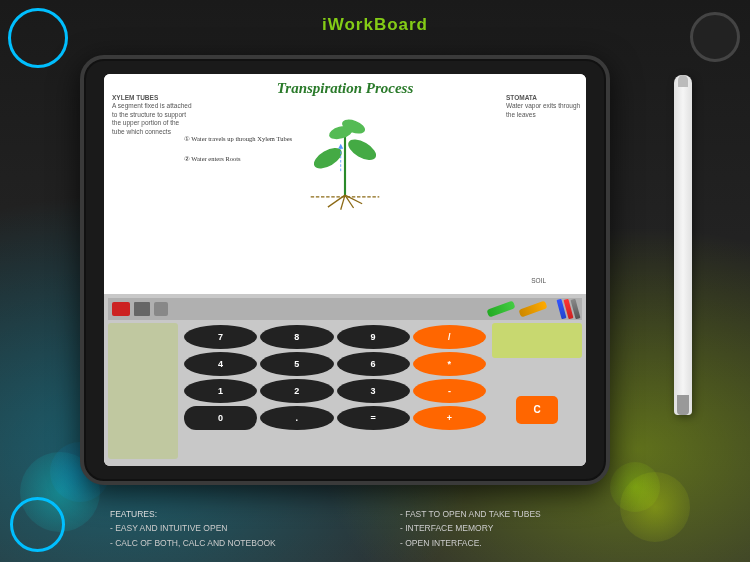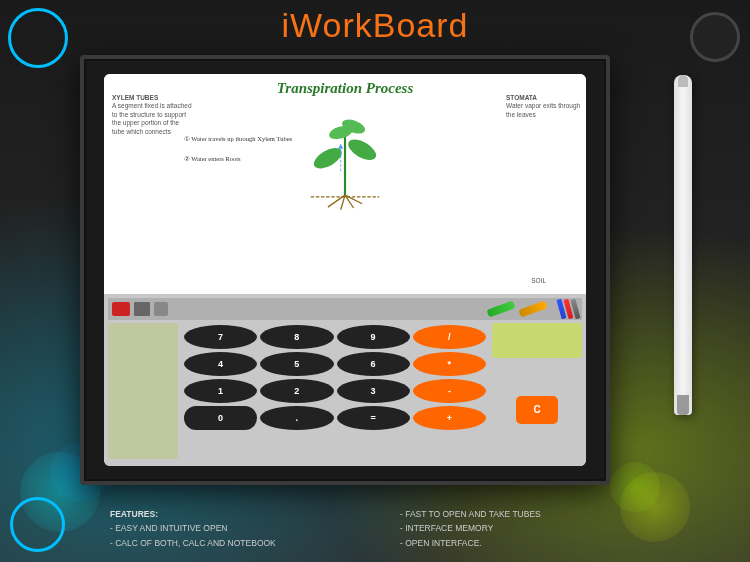--- a/index.html
+++ b/index.html
@@ -49,35 +49,35 @@
     
     .title-bar {
       position: absolute;
       top: 0; left: 0; right: 0;
       height: 50px;
       display: flex;
       align-items: center;
       justify-content: center;
     }
     .app-title {
-      font-size: 34px;
-      font-weight: normal;
-      color: #f97316;
+      font-size: 17px;
+      font-weight: bold;
+      color: #84cc16;
       letter-spacing: 1px;
     }
 
     
     .ipad-frame {
       position: absolute;
       top: 55px;
       left: 80px;
       width: 530px;
       height: 430px;
       background: #1a1a1a;
-      border-radius: 4px;
+      border-radius: 24px;
       border: 4px solid #3a3a3a;
       box-shadow: 0 8px 30px rgba(0,0,0,0.7), inset 0 0 0 2px #111;
     }
 
     
     .ipad-screen {
       position: absolute;
       top: 15px;
       left: 20px;
       right: 20px;
@@ -310,21 +310,21 @@
     }
 
     .bottom-col {
       flex: 1;
       font-size: 8.5px;
       color: #cccccc;
       line-height: 1.7;
     }
 
     .bottom-col .header-label {
-      font-weight: bold;
+      font-weight: normal;
       color: #dddddd;
     }
 
     
     .bokeh {
       position: absolute;
       border-radius: 50%;
       opacity: 0.3;
       pointer-events: none;
     }

